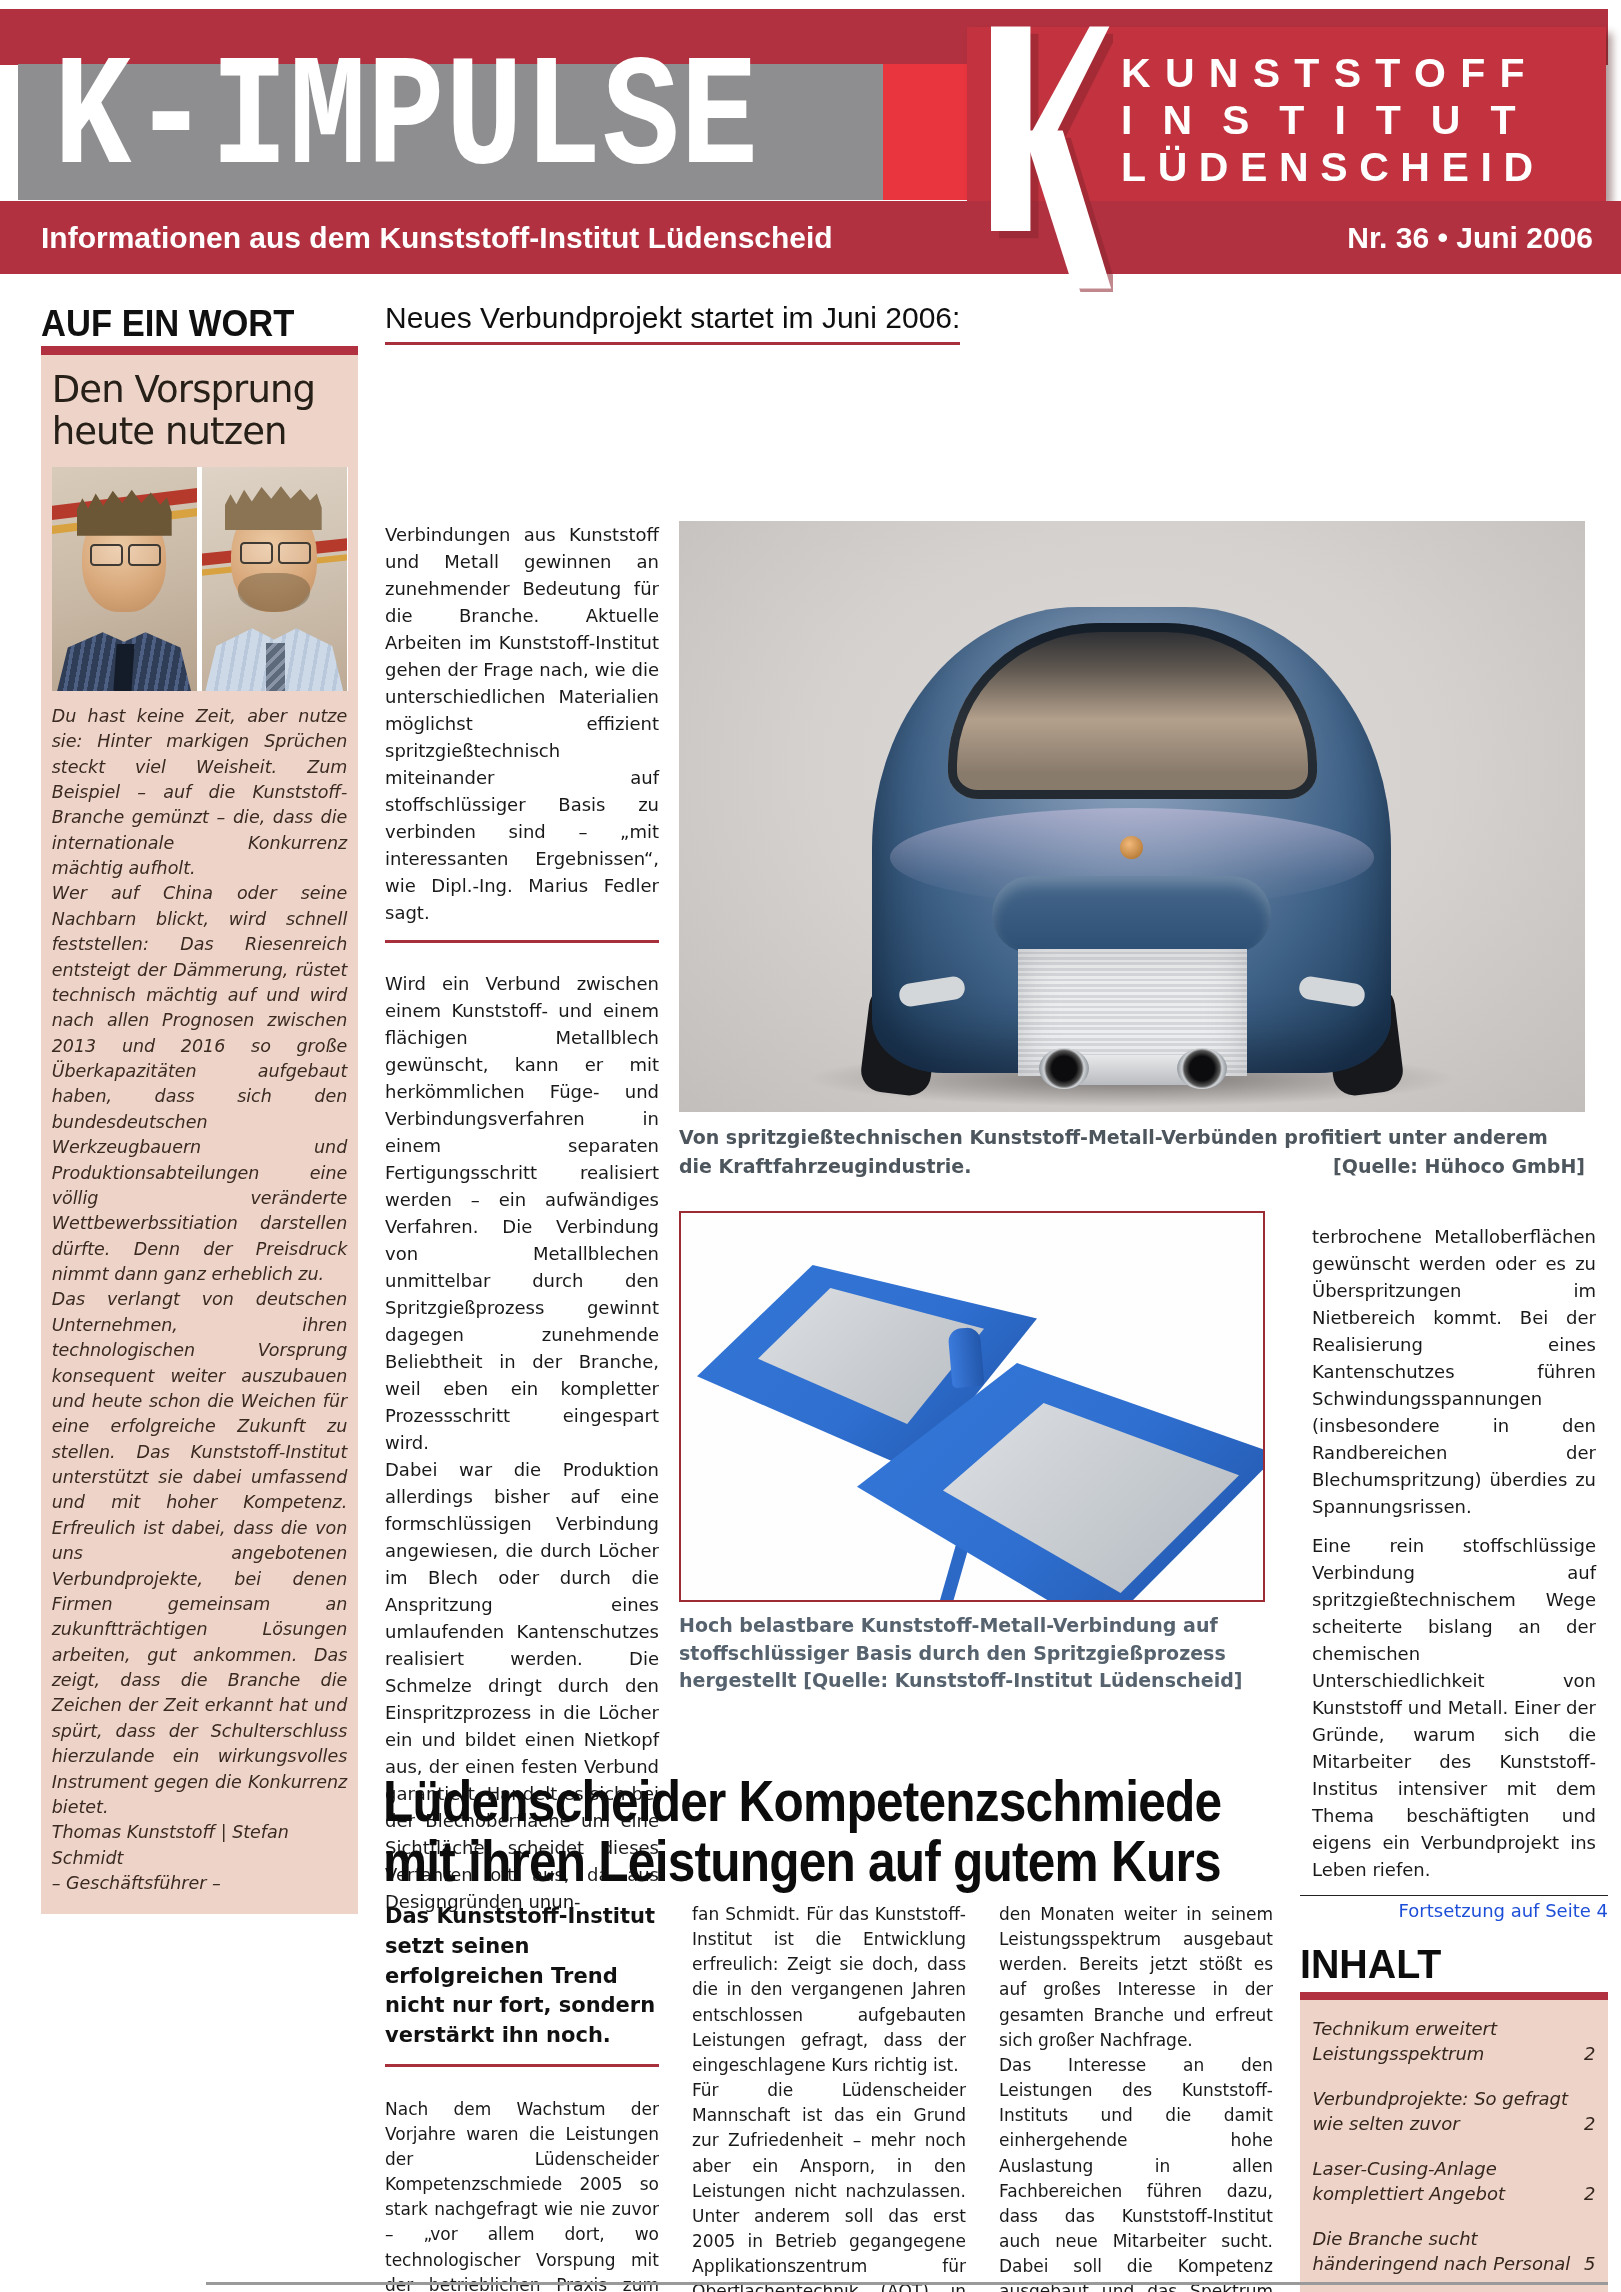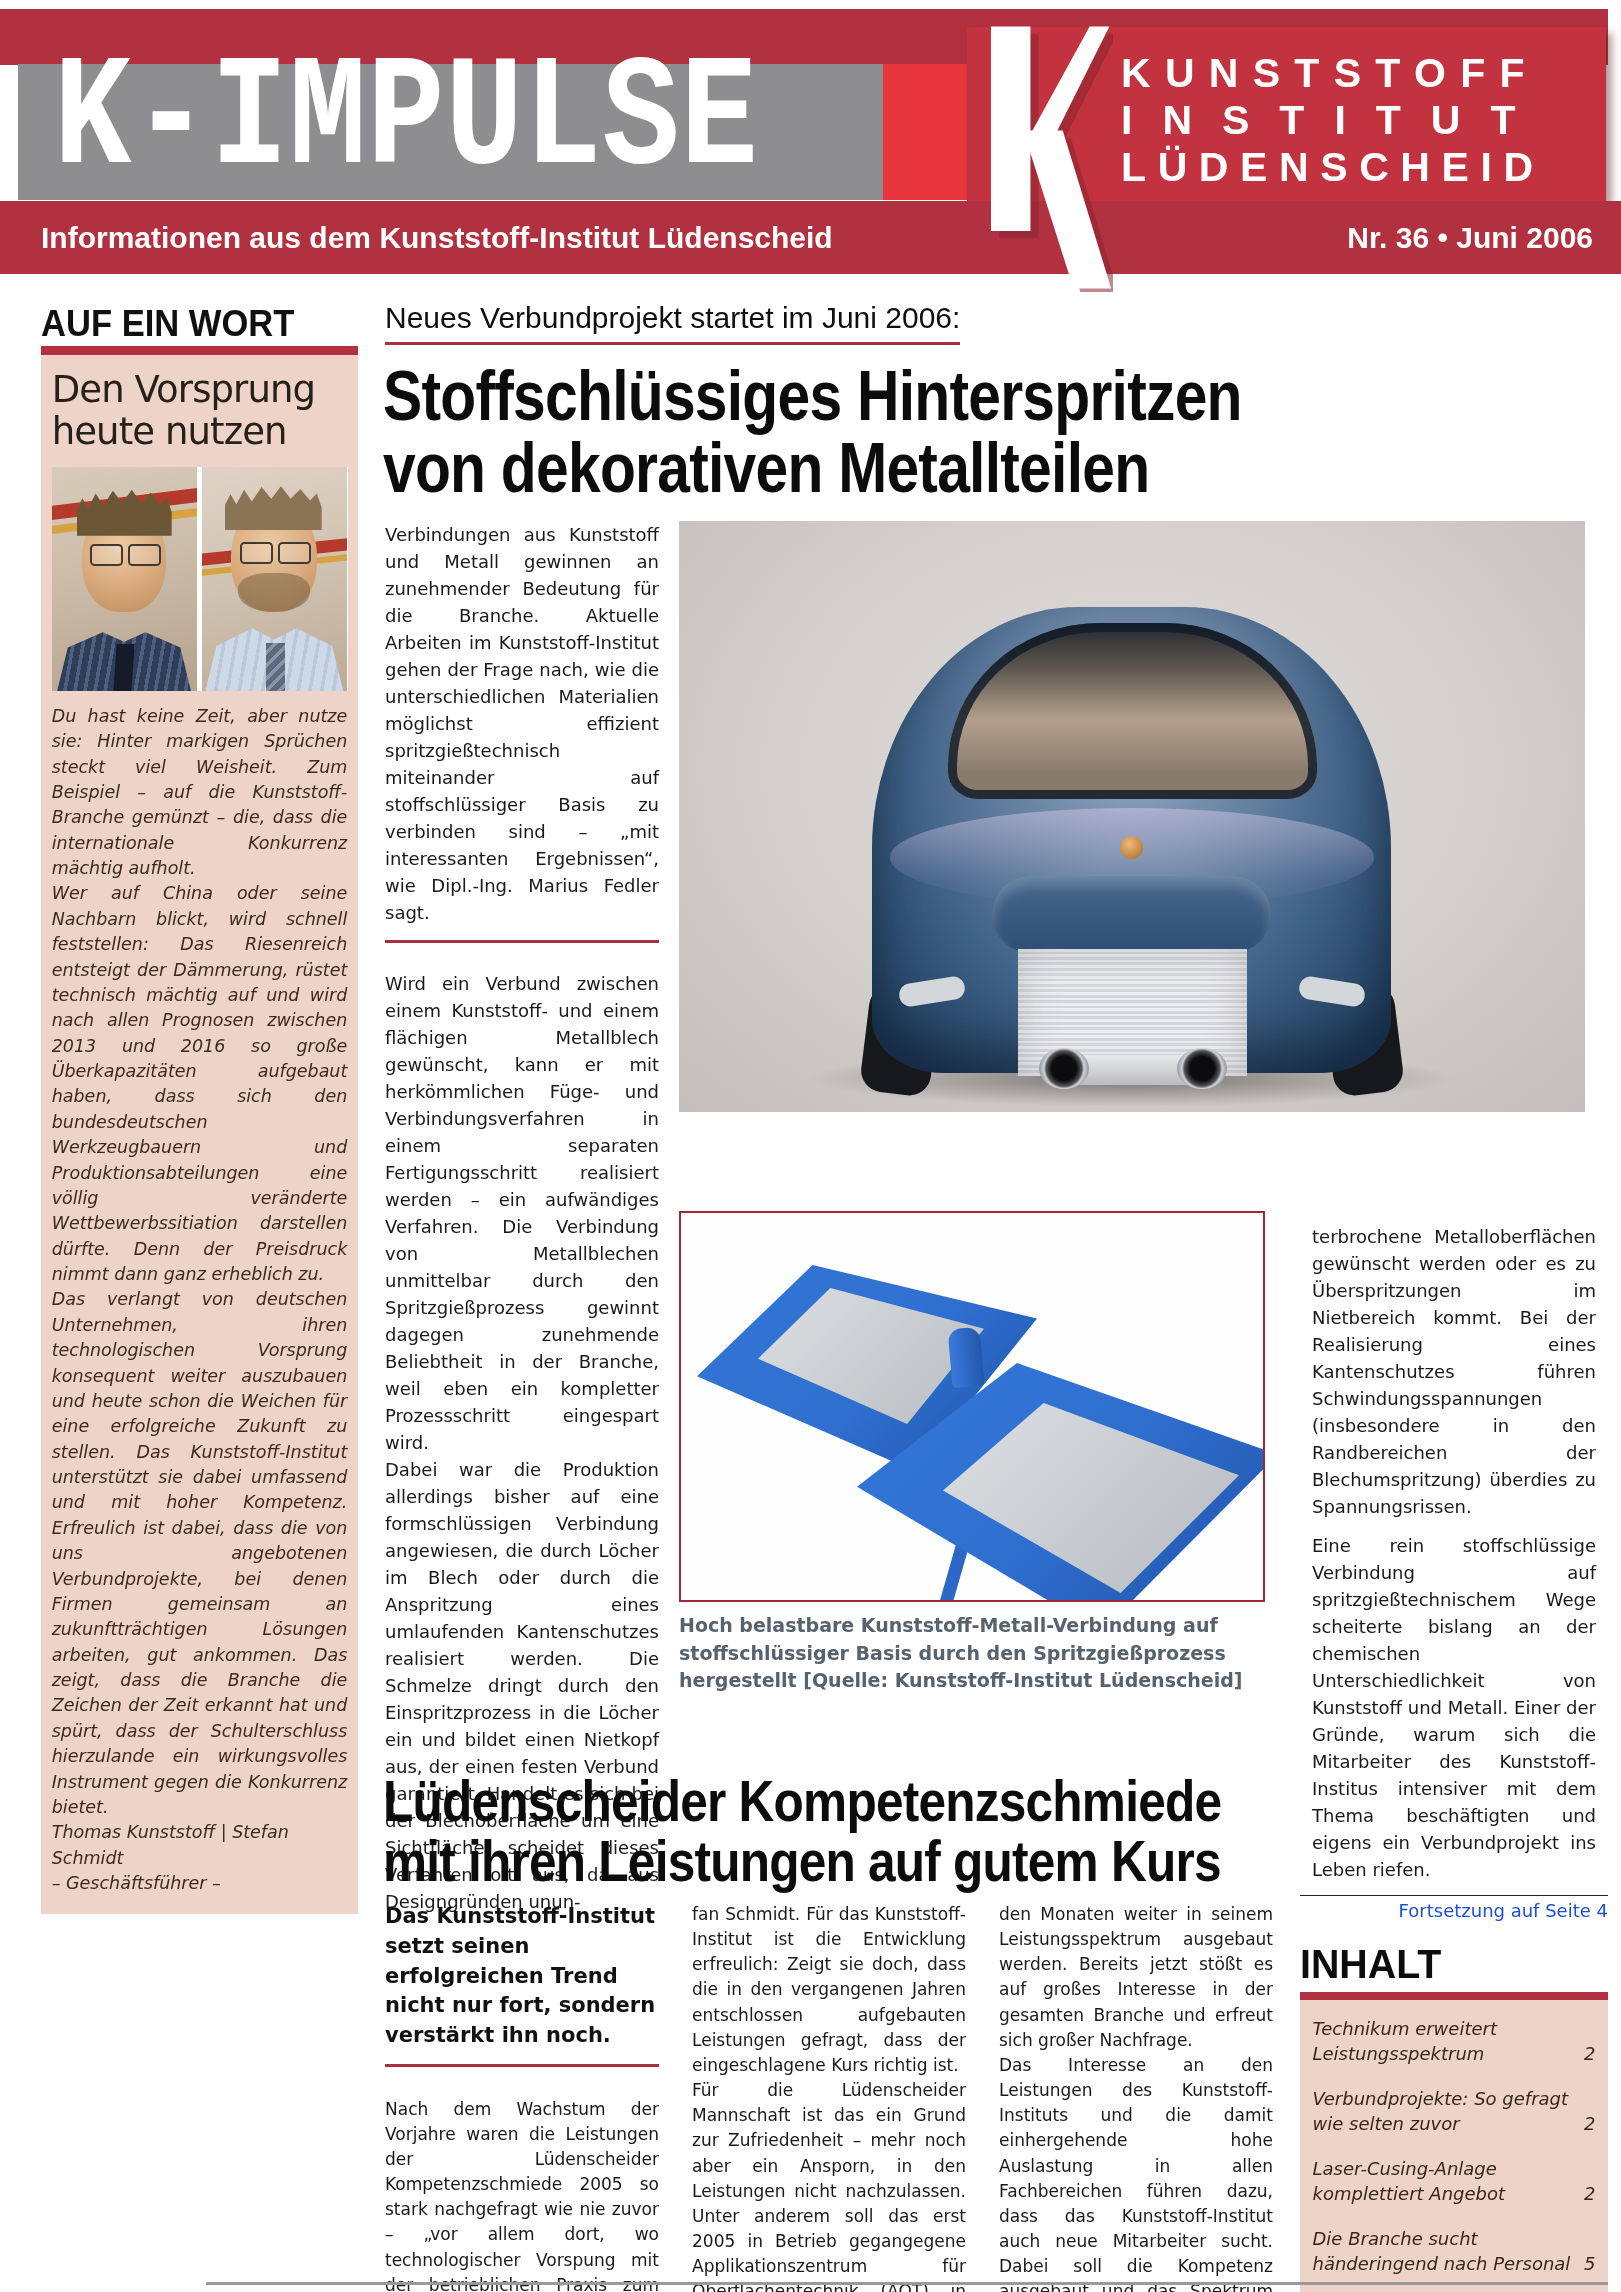--- a/index.html
+++ b/index.html
@@ -223,24 +223,20 @@
     <div class="s-body">
       <p>Du hast keine Zeit, aber nutze sie: Hinter markigen Sprüchen steckt viel Weisheit. Zum Beispiel – auf die Kunststoff-Branche gemünzt – die, dass die internationale Konkurrenz mächtig aufholt.</p>
       <p>Wer auf China oder seine Nachbarn blickt, wird schnell feststellen: Das Riesenreich entsteigt der Dämmerung, rüstet technisch mächtig auf und wird nach allen Prognosen zwischen 2013 und 2016 so große Überkapazitäten aufgebaut haben, dass sich den bundesdeutschen Werkzeugbauern und Produktionsabteilungen eine völlig veränderte Wettbewerbssitiation darstellen dürfte. Denn der Preisdruck nimmt dann ganz erheblich zu.</p>
       <p>Das verlangt von deutschen Unternehmen, ihren technologischen Vorsprung konsequent weiter auszubauen und heute schon die Weichen für eine erfolgreiche Zukunft zu stellen. Das Kunststoff-Institut unterstützt sie dabei umfassend und mit hoher Kompetenz. Erfreulich ist dabei, dass die von uns angebotenen Verbundprojekte, bei denen Firmen gemeinsam an zukunftträchtigen Lösungen arbeiten, gut ankommen. Das zeigt, dass die Branche die Zeichen der Zeit erkannt hat und spürt, dass der Schulterschluss hierzulande ein wirkungsvolles Instrument gegen die Konkurrenz bietet.</p>
     </div>
     <div class="s-sig">Thomas Kunststoff | Stefan Schmidt</div>
     <div class="s-sig">– Geschäftsführer –</div>
   </div>
 
   <div id="m-kicker">Neues Verbundprojekt startet im Juni 2006:</div>
-  <div id="m-headline">
-    <div class="hl">Stoffschlüssiges Hinterspritzen</div>
-    <div class="hl">von dekorativen Metallteilen</div>
-  </div>
   <div id="m-col">
     <div id="m-intro" class="m-p">Verbindungen aus Kunststoff und Metall gewinnen an zunehmender Bedeutung für die Branche. Aktuelle Arbeiten im Kunststoff-Institut gehen der Frage nach, wie die unterschiedlichen Materialien möglichst effizient spritzgießtechnisch miteinander auf stoffschlüssiger Basis zu verbinden sind – „mit interessanten Ergebnissen“, wie Dipl.-Ing. Marius Fedler sagt.</div>
     <div class="m-p">Wird ein Verbund zwischen einem Kunststoff- und einem flächigen Metallblech gewünscht, kann er mit herkömmlichen Füge- und Verbindungsverfahren in einem separaten Fertigungsschritt realisiert werden – ein aufwändiges Verfahren. Die Verbindung von Metallblechen unmittelbar durch den Spritzgießprozess gewinnt dagegen zunehmende Beliebtheit in der Branche, weil eben ein kompletter Prozessschritt eingespart wird.</div>
     <div class="m-p">Dabei war die Produktion allerdings bisher auf eine formschlüssigen Verbindung angewiesen, die durch Löcher im Blech oder durch die Anspritzung eines umlaufenden Kantenschutzes realisiert werden. Die Schmelze dringt durch den Einspritzprozess in die Löcher ein und bildet einen Nietkopf aus, der einen festen Verbund garantiert. Handelt es sich bei der Blechoberfläche um eine Sichtfläche, scheidet dieses Verfahren oft aus, da aus Designgründen unun-</div>
   </div>
 
   <div id="car-fig">
     <div id="car-floor"></div>
     <div id="car-wheel-l" class="wheel"></div>
     <div id="car-wheel-r" class="wheel"></div>
@@ -249,20 +245,24 @@
     <div id="car-sheen"></div>
     <div id="car-trunklid"></div>
     <div id="car-emblem"></div>
     <div id="car-plate"></div>
     <div id="car-valance"></div>
     <div id="car-vent-l" class="vent"></div>
     <div id="car-vent-r" class="vent"></div>
     <div id="car-exh-l" class="exh"></div>
     <div id="car-exh-r" class="exh"></div>
   </div>
+  <div id="car-cap">
+    <span>Von spritzgießtechnischen Kunststoff-Metall-Verbünden profitiert unter anderem die Kraftfahrzeugindustrie.</span>
+    <span class="src">[Quelle: Hühoco GmbH]</span>
+  </div>
 
   <div id="blue-fig">
     <div id="bf-runner"></div>
     <div id="bf-blue1"></div>
     <div id="bf-gray1"></div>
     <div id="bf-knob"></div>
     <div id="bf-blue2"></div>
     <div id="bf-gray2"></div>
   </div>
   <div id="blue-cap">Hoch belastbare Kunststoff-Metall-Verbindung auf stoffschlüssiger Basis durch den Spritzgießprozess hergestellt [Quelle: Kunststoff-Institut Lüdenscheid]</div>

